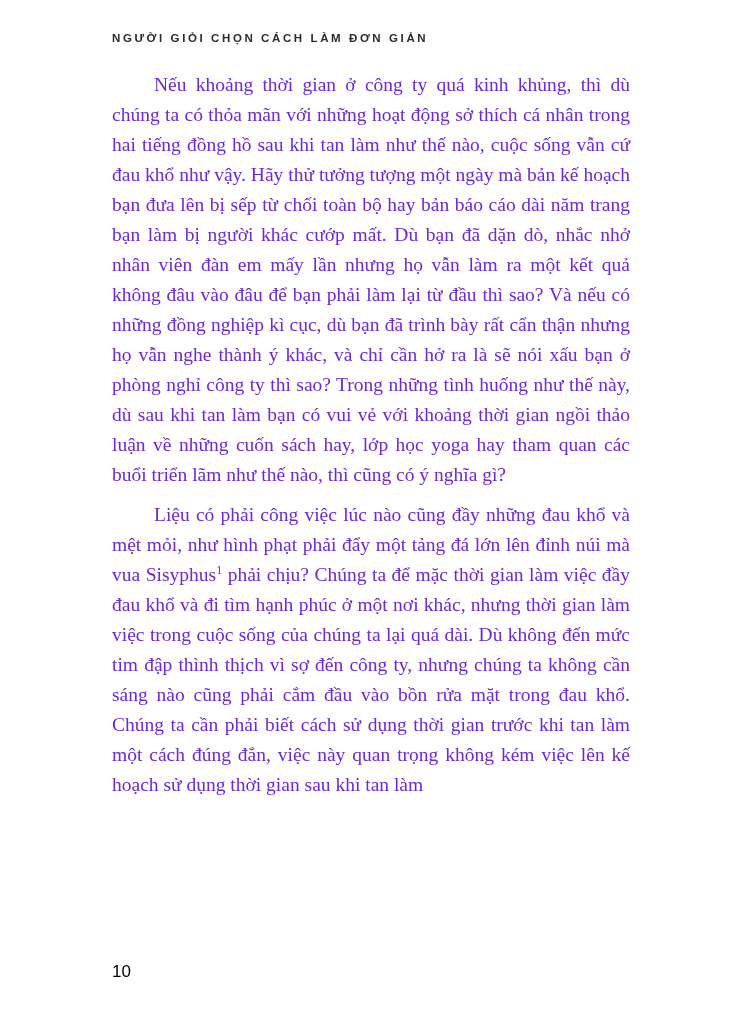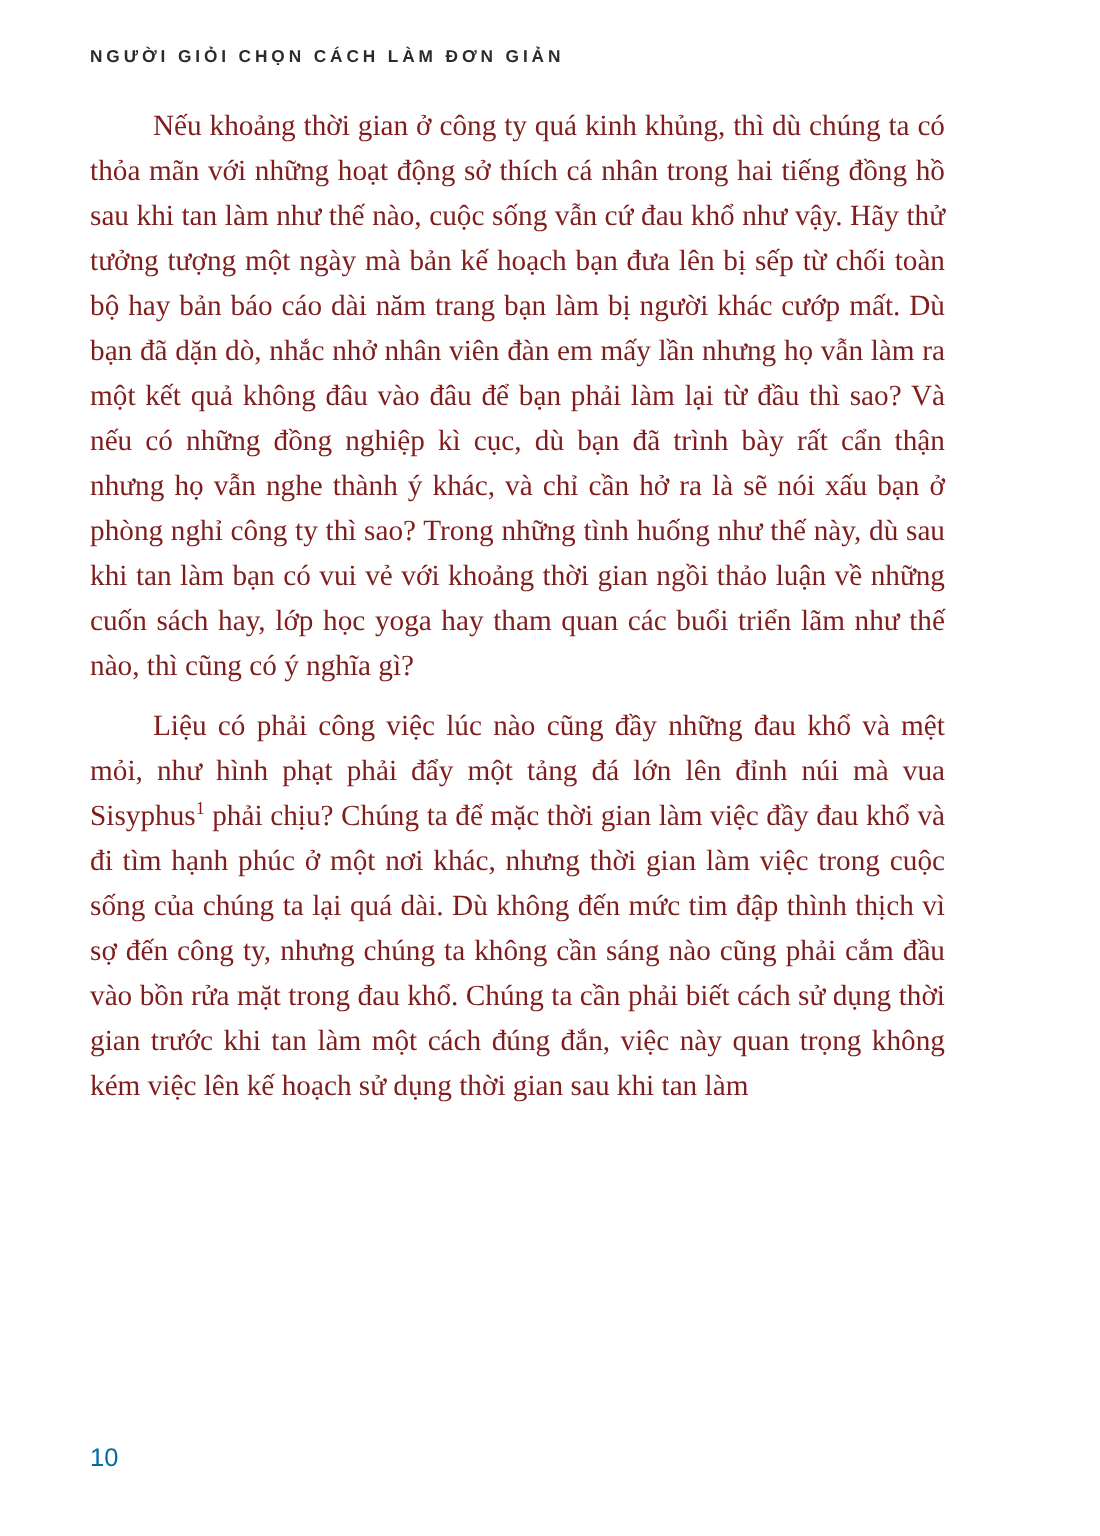--- a/index.html
+++ b/index.html
@@ -7,21 +7,21 @@
     padding: 0;
     background: #f4f4f4;
   }
   .page {
     position: relative;
     width: 733px;
     height: 1024px;
     margin: 0 auto;
     background: #ffffff;
     box-sizing: border-box;
-    padding: 32px 103px 42px 60px;
+    padding: 32px 103px 42px 112px;
     display: flex;
     flex-direction: column;
     color: #1d1d1d;
     font-family: "Liberation Serif", serif;
     overflow: hidden;
   }
   .running-header {
     font-family: "Liberation Sans", sans-serif;
     font-weight: bold;
     font-size: 11.5px;
@@ -29,21 +29,21 @@
     color: #2b2b2b;
     margin-bottom: 26px;
     white-space: nowrap;
   }
   .body-text p {
     margin: 0;
     text-align: justify;
     font-size: 19.5px;
     line-height: 30px;
     text-indent: 42px;
-    color: #7f1d1d;
+    color: #6d28d9;
   }
   .body-text p + p {
     margin-top: 10px;
   }
   .fn-ref {
     font-size: 12px;
     line-height: 0;
     vertical-align: super;
   }
   .footnote-block {
@@ -67,21 +67,21 @@
   .footnote-marker {
     font-size: 9.5px;
     vertical-align: super;
     line-height: 0;
     margin-right: 3px;
   }
   .page-number {
     margin-top: auto;
     font-family: "Liberation Sans", sans-serif;
     font-size: 17px;
-    color: #0369a1;
+    color: #000000;
   }
 </style>
 </head>
 <body>
 
 <div class="page">
 
   <div class="running-header">NGƯỜI GIỎI CHỌN CÁCH LÀM ĐƠN GIẢN</div>
 
   <div class="body-text">

